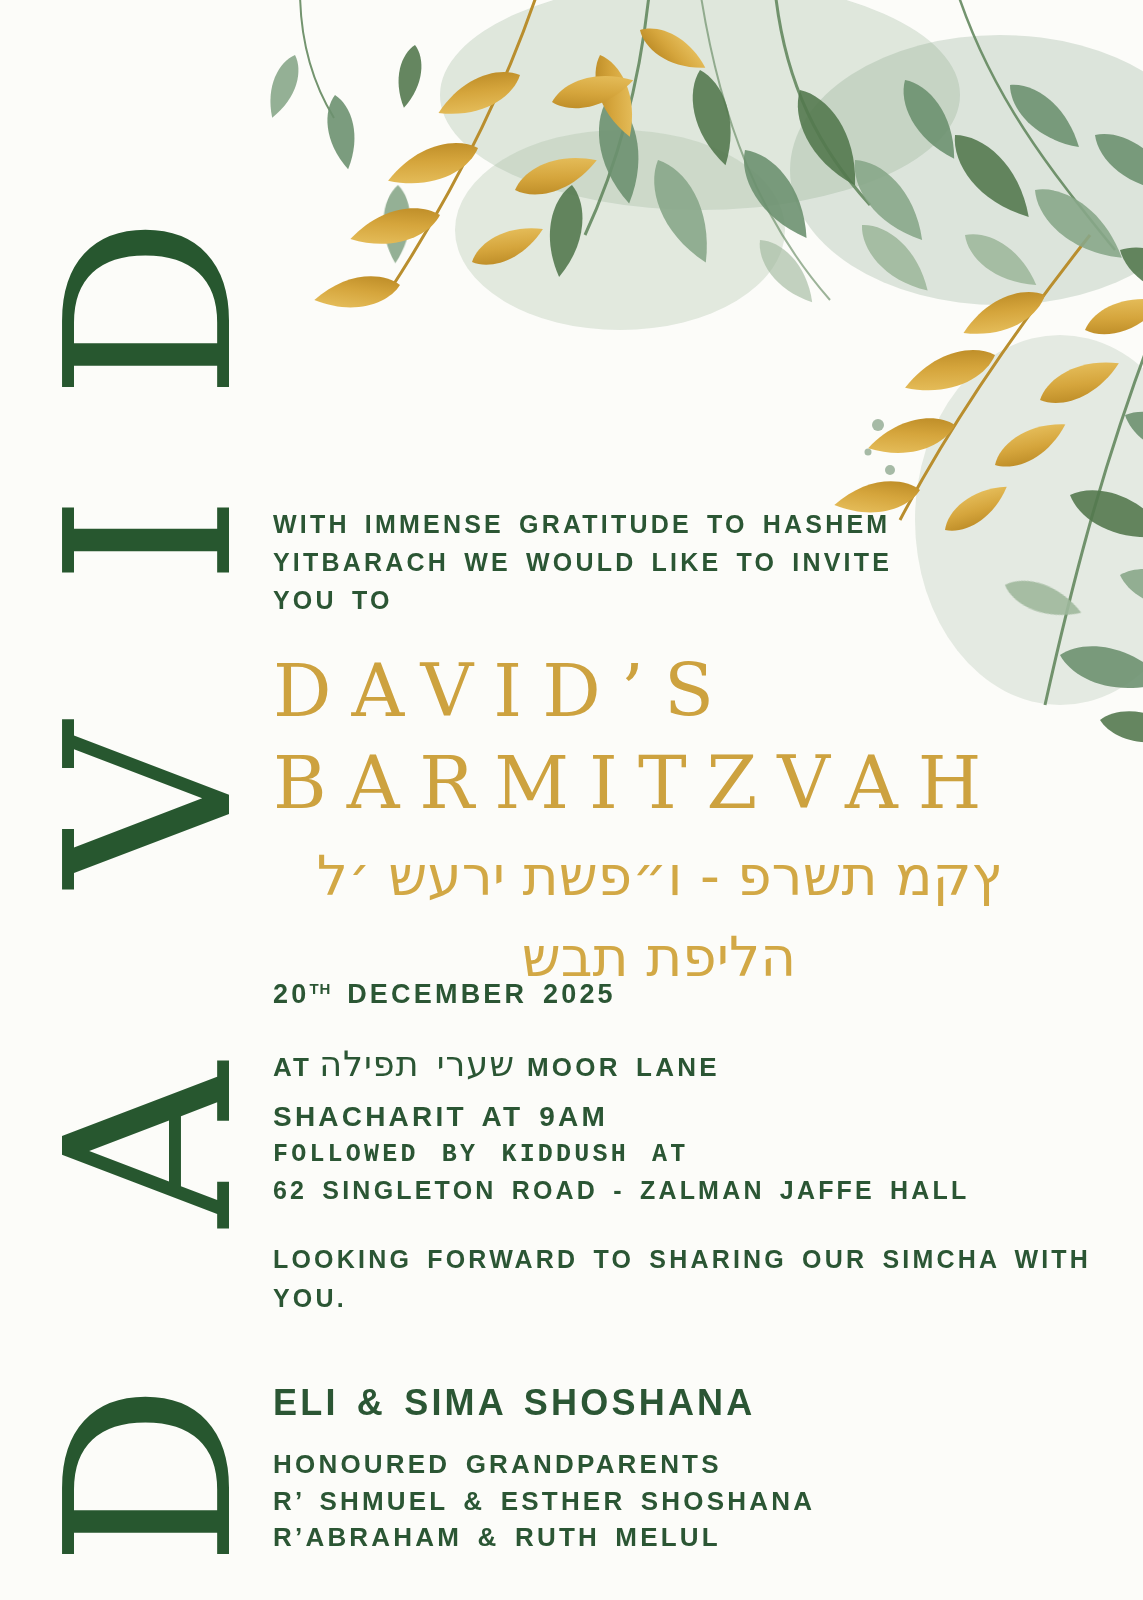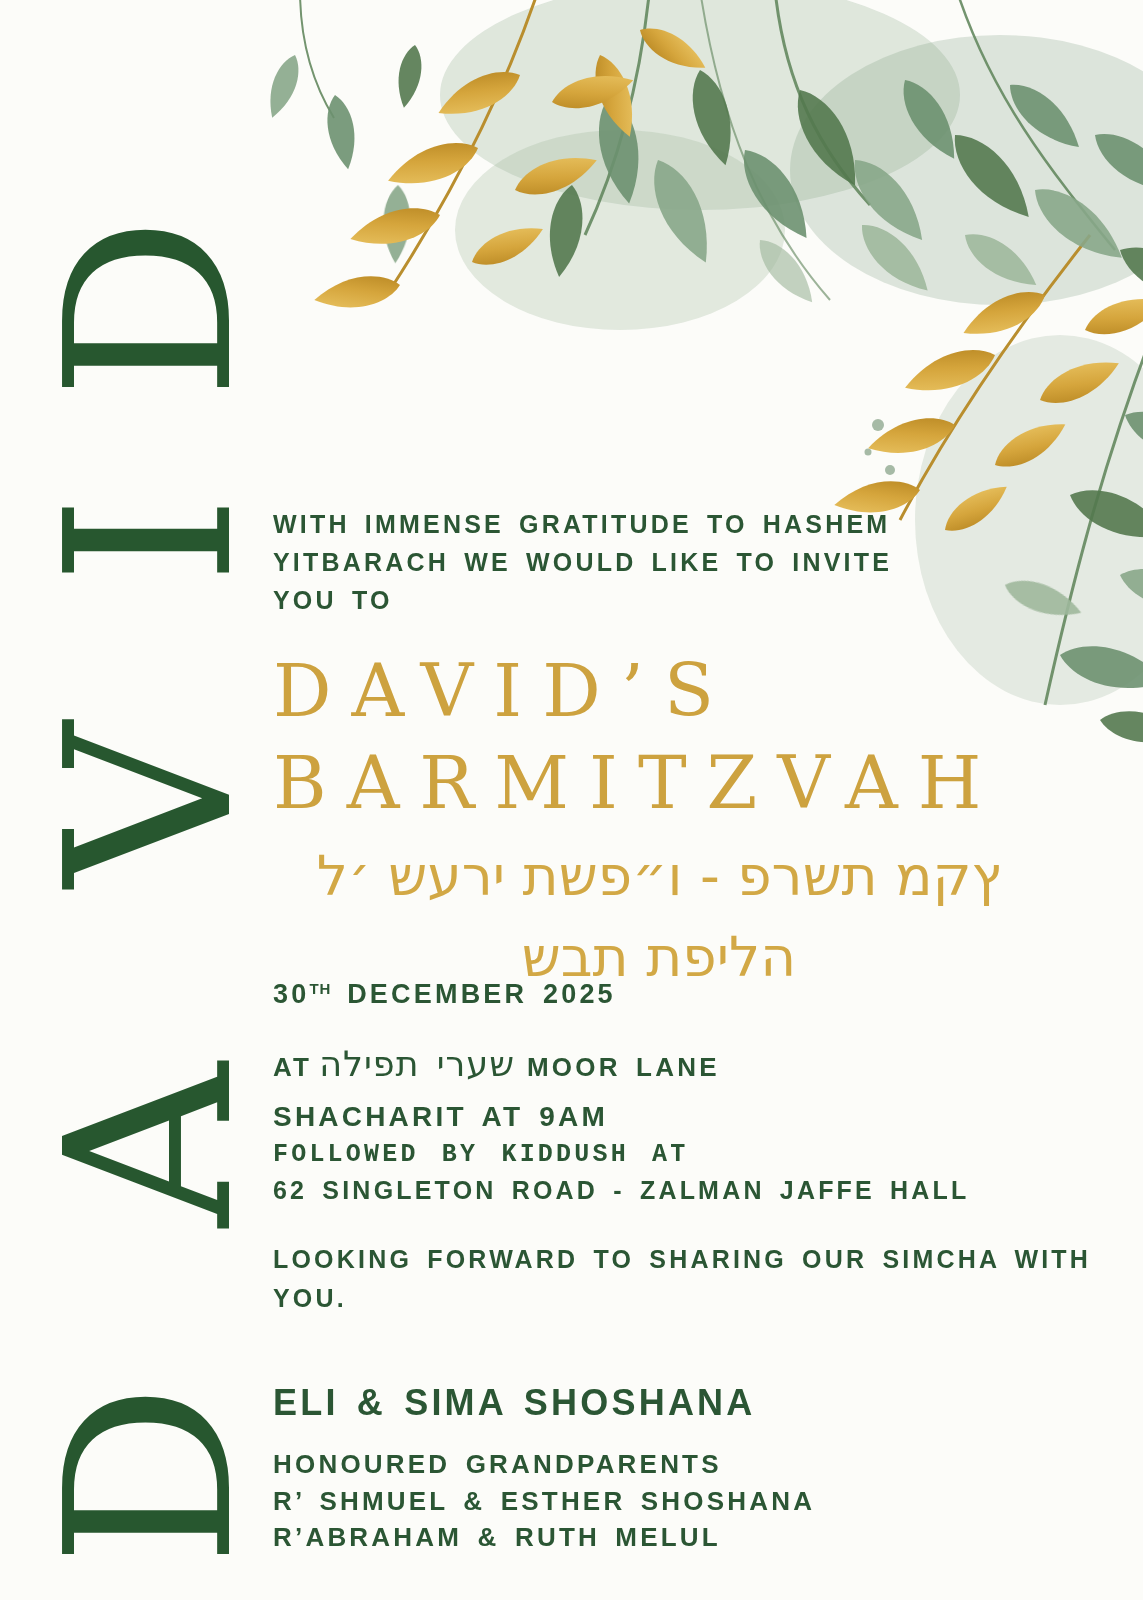--- a/index.html
+++ b/index.html
@@ -152,21 +152,21 @@
     <div>YITBARACH WE WOULD LIKE TO INVITE</div>
     <div>YOU TO</div>
   </div>
 
   <div class="blk hebdate">
     <div class="bidi-ltr">ל׳ שערי תשפ״ו - פרשת מקץ</div>
     <div class="bidi-ltr">שבת תפילה</div>
   </div>
 
   <div class="blk dateline caps">
-    <span>30</span><sup>TH</sup>
+    <span>20</span><sup>TH</sup>
     <span>DECEMBER 2025</span>
   </div>
 
   <div class="blk atline caps">
     <span>AT</span>
     <span class="heb-green">שערי תפילה</span>
     <span>MOOR LANE</span>
   </div>
   <div class="blk shacharit caps">SHACHARIT AT 9AM</div>
   <div class="blk followed caps">FOLLOWED BY KIDDUSH AT</div>

